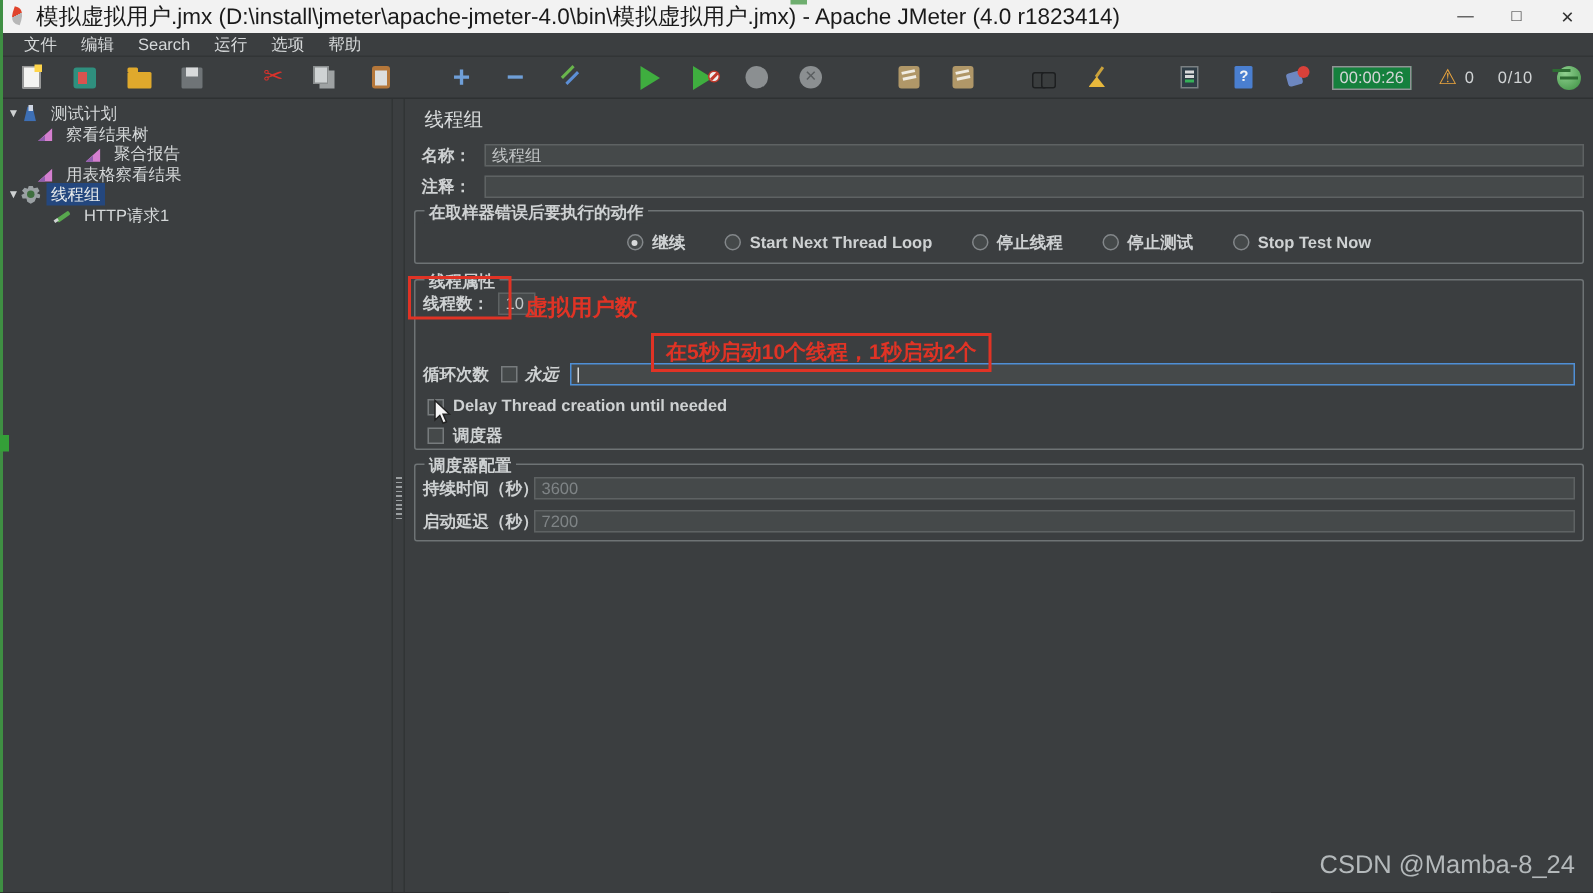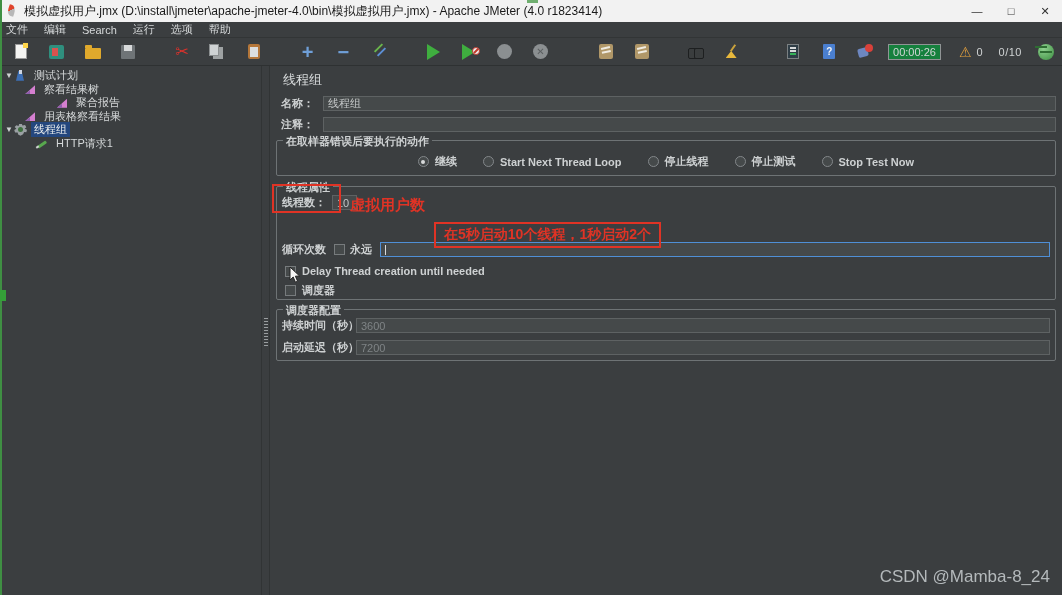--- a/index.html
+++ b/index.html
@@ -10,27 +10,27 @@
     color:#d0d3d4; font-size:11px;
   }
   
   .titlebar {
     position:absolute; left:0; top:0; right:0; height:22px; background:#f2f2f2;
     display:flex; align-items:center; padding-left:6px; color:#1a1a1a;
   }
   .feather { width:12px; height:14px; position:relative; margin-right:6px; }
   .feather::before { content:""; position:absolute; left:2px; top:1px; width:7px; height:11px;
     background:linear-gradient(135deg,#e0442c 45%,#b7b7b7 46%); transform:rotate(18deg); border-radius:0 70% 0 60%; }
-  .title-text { font-size:12px; white-space:nowrap; }
+  .title-text { font-size:15px; white-space:nowrap; }
   .win-controls { position:absolute; right:0; top:0; height:22px; display:flex; }
   .win-btn { width:34px; height:22px; display:flex; align-items:center; justify-content:center;
     font-size:11px; color:#333; }
   
   .menubar { position:absolute; left:0; top:22px; right:0; height:16px; background:#3b3e40;
-    display:flex; align-items:center; gap:16px; padding-left:6px; border-bottom:1px solid #323536; }
+    display:flex; align-items:center; gap:16px; padding-left:16px; border-bottom:1px solid #323536; }
   .menu-item { color:#d6d9da; font-size:11px; }
   
   .toolbar { position:absolute; left:0; top:38px; right:0; height:28px; background:#3b3e40;
     border-bottom:1px solid #2e3132; display:flex; align-items:center; padding-left:8px; }
   .tb-btn { width:26px; height:22px; display:flex; align-items:center; justify-content:center; margin-right:10px; }
   .tb-gap { width:18px; }
   .ic { display:inline-block; position:relative; }
   .ic-new { width:12px; height:15px; background:#f4f4f2; border:1px solid #999; }
   .ic-new::after{ content:""; position:absolute; right:-2px; top:-2px; width:5px; height:5px; background:#ffd54a; }
   .ic-templates { width:15px; height:14px; background:#2f8f7e; border-radius:2px; }
@@ -312,21 +312,21 @@
         <span class="flabel">线程数：</span>
         <div class="tfield" style="margin-left:6px; width:25px;">
           <span>10</span>
         </div>
       </div>
 
 
       <div class="frow" style="left:5px; top:55px; right:5px;">
         <span class="flabel">循环次数</span>
         <span class="cbox" style="margin-left:8px;"></span>
-        <span class="flabel" style="margin-left:5px;">永远</span>
+        <span class="flabel" style="margin-left:5px;font-style:italic;">永远</span>
         <div class="tfield focused" style="margin-left:8px; flex:1;">
           <span class="caret"></span>
           <span></span>
         </div>
       </div>
 
       <div class="frow" style="left:8px; top:78px;">
         <span class="cbox"></span>
         <span class="flabel" style="margin-left:6px;">Delay Thread creation until needed</span>
       </div>

